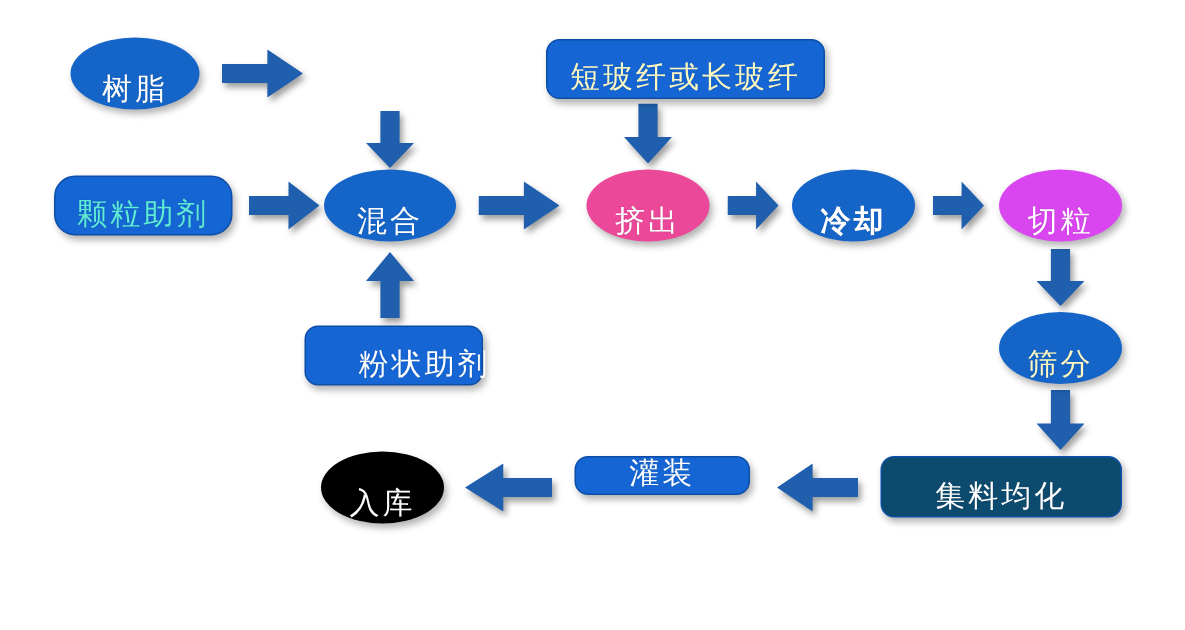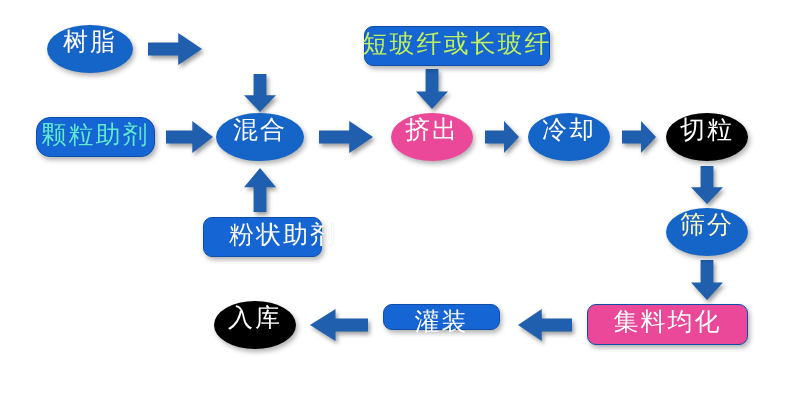--- a/index.html
+++ b/index.html
@@ -15,25 +15,25 @@
     width: 790px;
     height: 420px;
     background: #ffffff;
     overflow: hidden;
   }
 
   
   .node {
     position: absolute;
     display: flex;
-    align-items: flex-start;
+    align-items: flex-end;
     justify-content: center;
     box-sizing: border-box;
     color: #ffffff;
-    font-size: 25px;
+    font-size: 20px;
     letter-spacing: 2px;
     white-space: nowrap;
     text-shadow: 0 0 1px rgba(0,0,0,0.18);
   }
   .node.ellipse {
     background: #1565c8;
     border-radius: 50%;
     box-shadow: 2px 3px 5px rgba(0,0,0,0.30);
   }
   .node.rect {
@@ -110,45 +110,45 @@
       </svg>
     </div>
     <div class="arrow" style="left: 310px; top: 309px; width: 58px; height: 32px;">
       <svg width="58" height="32" viewBox="0 0 58 32">
         <polygon points="58,9.6 25.52,9.6 25.52,0 0,16 25.52,32 25.52,22.4 58,22.4" fill="#1f5fad"></polygon>
       </svg>
     </div>
     <div class="node ellipse" style="left: 47px; top: 25px; width: 86px; height: 48px; background: rgb(21, 101, 200); color: rgb(255, 255, 255);">
       <span>树脂</span>
     </div>
-    <div class="node rect" style="left: 364px; top: 26px; width: 186px; height: 40px; background: rgb(21, 102, 212); border-color: rgb(13, 79, 168); color: #bef264;">
+    <div class="node rect" style="left: 364px; top: 26px; width: 186px; height: 40px; background: rgb(21, 102, 212); border-color: rgb(13, 79, 168); color: #fef9c3;">
       <span>短玻纤或长玻纤</span>
     </div>
     <div class="node rect" style="left: 36px; top: 117px; width: 119px; height: 40px; background: rgb(21, 102, 212); border-color: rgb(13, 79, 168); color: #5eead4; border-radius: 14px;">
       <span>颗粒助剂</span>
     </div>
     <div class="node ellipse" style="left: 216px; top: 113px; width: 88px; height: 48px; background: rgb(21, 101, 200); color: rgb(255, 255, 255);">
       <span>混合</span>
     </div>
     <div class="node ellipse" style="left: 391px; top: 113px; width: 82px; height: 48px; background: #ec4899; color: rgb(255, 255, 255);">
       <span>挤出</span>
     </div>
-    <div class="node ellipse" style="left: 528px; top: 113px; width: 82px; height: 48px; background: rgb(21, 101, 200); color: rgb(255, 255, 255);">
+    <div class="node ellipse" style="left: 528px; top: 113px; width: 82px; height: 48px; background: rgb(21, 101, 200); color: rgb(255, 255, 255); font-weight: bold;">
       <span>冷却</span>
     </div>
-    <div class="node ellipse" style="left: 666px; top: 113px; width: 82px; height: 48px; background: #000000; color: rgb(255, 255, 255);">
+    <div class="node ellipse" style="left: 666px; top: 113px; width: 82px; height: 48px; background: #d946ef; color: rgb(255, 255, 255);">
       <span>切粒</span>
     </div>
     <div class="node rect" style="left: 203px; top: 217px; width: 119px; height: 40px; background: rgb(21, 102, 212); border-color: rgb(13, 79, 168); color: rgb(255, 255, 255); padding-left: 41px;">
       <span>粉状助剂</span>
     </div>
     <div class="node ellipse" style="left: 666px; top: 208px; width: 82px; height: 48px; background: rgb(21, 101, 200); color: #fef9c3;">
       <span>筛分</span>
     </div>
-    <div class="node rect" style="left: 587px; top: 304px; width: 161px; height: 41px; background: #ec4899; border-color: rgb(13, 79, 168); color: rgb(255, 255, 255);">
+    <div class="node rect" style="left: 587px; top: 304px; width: 161px; height: 41px; background: #0c4a6e; border-color: rgb(13, 79, 168); color: rgb(255, 255, 255);">
       <span>集料均化</span>
     </div>
     <div class="node rect" style="left: 383px; top: 304px; width: 117px; height: 26px; background: rgb(21, 102, 212); border-color: rgb(13, 79, 168); color: rgb(255, 255, 255);">
       <span>灌装</span>
     </div>
     <div class="node ellipse" style="left: 214px; top: 301px; width: 82px; height: 48px; background: #000000; color: rgb(255, 255, 255);">
       <span>入库</span>
     </div>
   </div>
 

